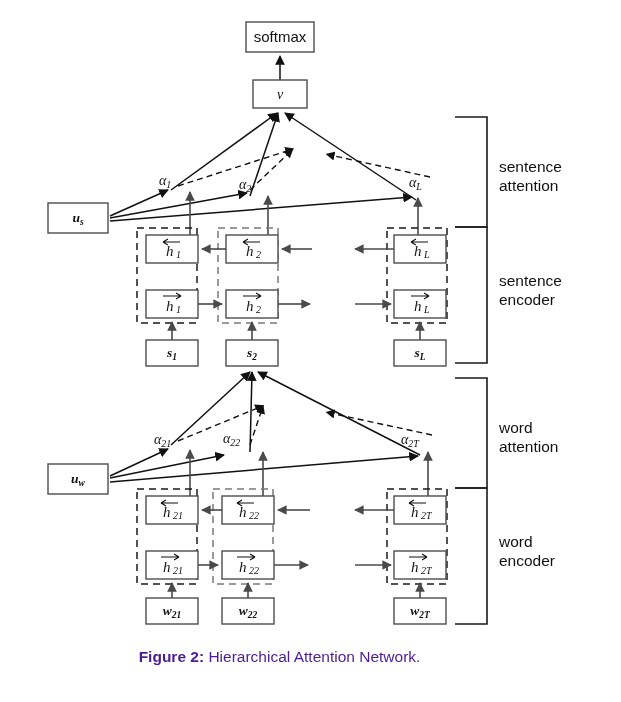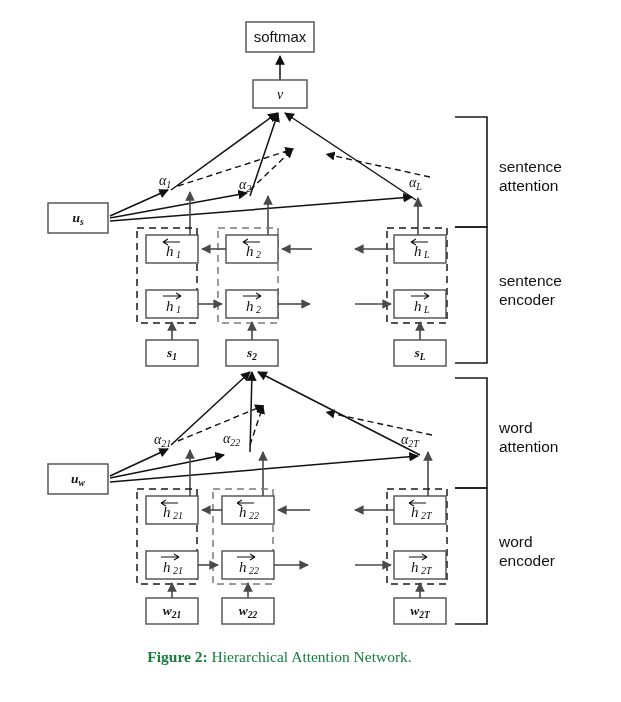--- a/index.html
+++ b/index.html
@@ -116,23 +116,23 @@
     stroke: #111111;
     stroke-width: 1.1;
     fill: none;
   }
   .caption {
     position: absolute;
     left: 0;
     top: 648px;
     width: 559px;
     text-align: center;
-    font-family: Liberation Serif, serif;
+    font-family: Liberation Sans, sans-serif;
     font-size: 15.5px;
-    color: #15803d;
+    color: #4c1d95;
   }
   .caption b {
     font-weight: 700;
   }
 </style>
 </head>
 <body>
 
 <div id="figure-root">
 

